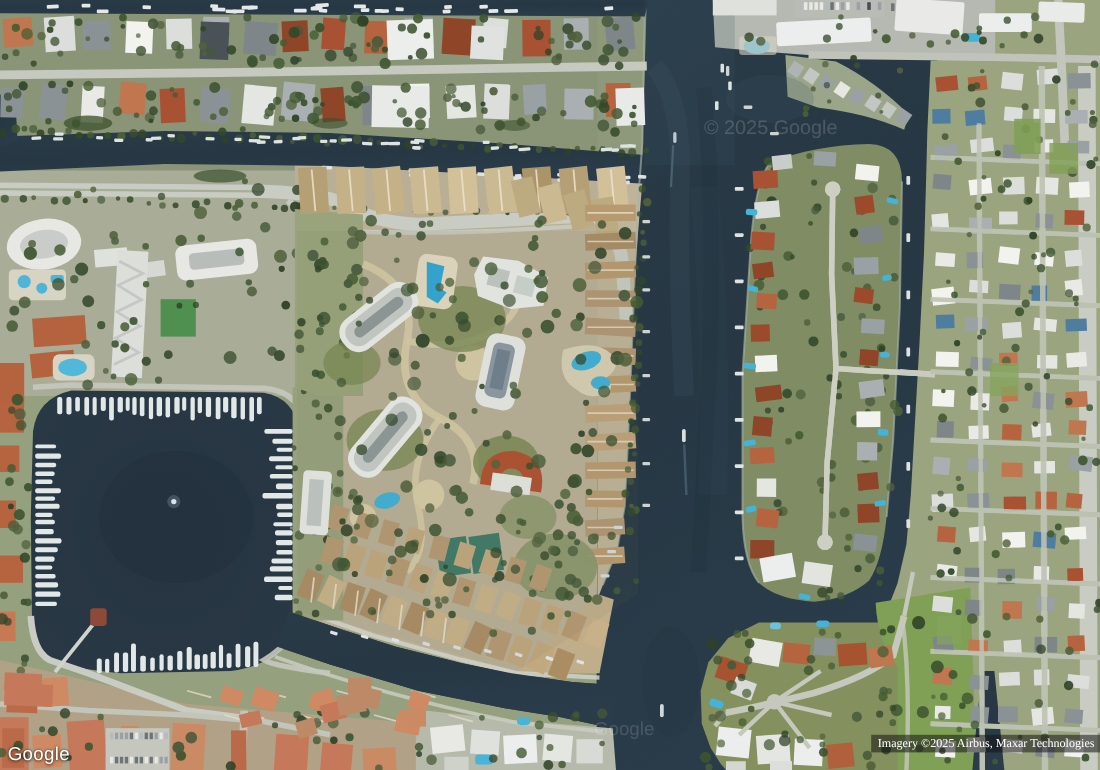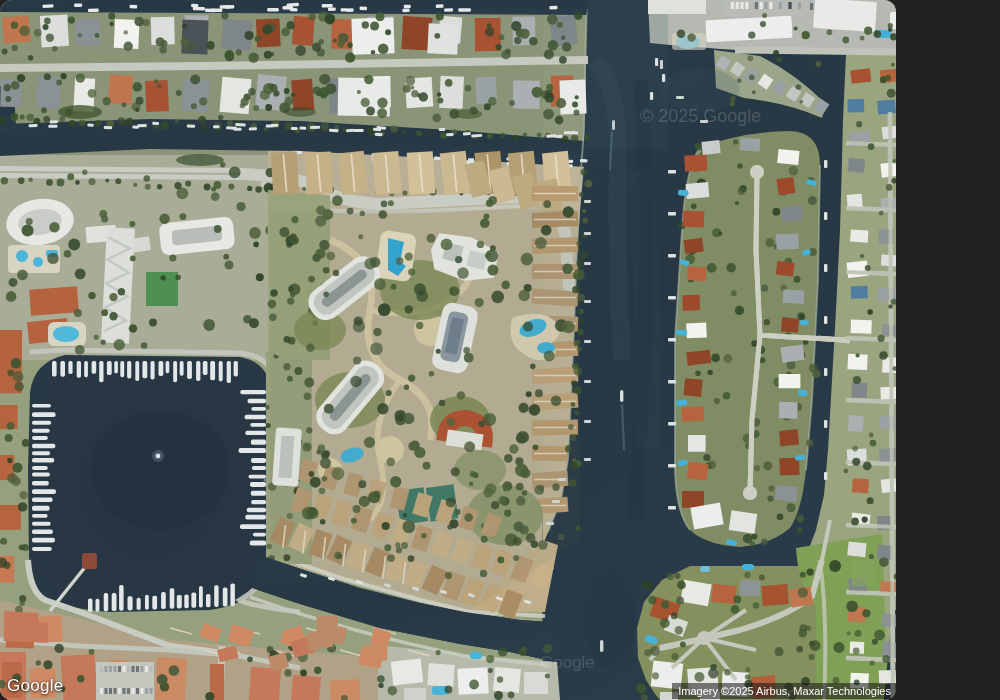--- a/index.html
+++ b/index.html
@@ -1,15 +1,15 @@
 <!DOCTYPE html>
 <html><head><meta charset="utf-8">
 <style>
 html,body{margin:0;padding:0;background:#222;}
-#map{position:relative;width:896px;height:700px;overflow:hidden;font-family:"Liberation Sans",sans-serif;border-radius:12px;}
+#map{position:relative;width:1000px;height:700px;overflow:hidden;font-family:"Liberation Sans",sans-serif;}
 </style></head><body>
 <div id="map">
 <svg width="1000" height="700" viewBox="0 0 1000 700">
 <defs>
 <linearGradient id="waterG" x1="0" y1="0" x2="0.3" y2="1">
 <stop offset="0" stop-color="#2a3b48"></stop>
           <stop offset="0.5" stop-color="#273744"></stop>
           <stop offset="1" stop-color="#2a3c4a"></stop>
 </linearGradient>
 <radialGradient id="marinaG" cx="0.5" cy="0.5" r="0.75">
@@ -2004,13 +2004,13 @@
         <rect x="700.0" y="120.0" width="8.0" height="3.0" fill="#ccd3d3" rx="1"></rect>
       </g>
 
 <text x="640" y="122" font-size="18" fill="#ffffff" opacity="0.16" font-family="Liberation Sans,sans-serif">© 2025 Google</text>
 
 <text x="540" y="668" font-size="17" fill="#ffffff" opacity="0.14" font-family="Liberation Sans,sans-serif">Google</text>
 </svg>
 
 <div style="position:absolute;left:7px;top:676px;color:#fff;font-size:17px;letter-spacing:0.3px;text-shadow:0 1px 3px rgba(0,0,0,0.65), 0 0 2px rgba(0,0,0,0.5);font-family:'Liberation Sans',sans-serif;">Google</div>
 
-<div style="position:absolute;right:0;bottom:1px;height:16px;background:rgba(20,20,20,0.55);color:#fff;font-size:11px;line-height:16px;padding:0 5px 0 6px;font-family:Liberation Sans, sans-serif;">Imagery ©2025 Airbus, Maxar Technologies</div>
+<div style="position:absolute;right:0;bottom:16px;height:16px;background:rgba(20,20,20,0.55);color:#fff;font-size:11px;line-height:16px;padding:0 5px 0 6px;font-family:Liberation Serif, serif;">Imagery ©2025 Airbus, Maxar Technologies</div>
 </div>
 </body></html>

